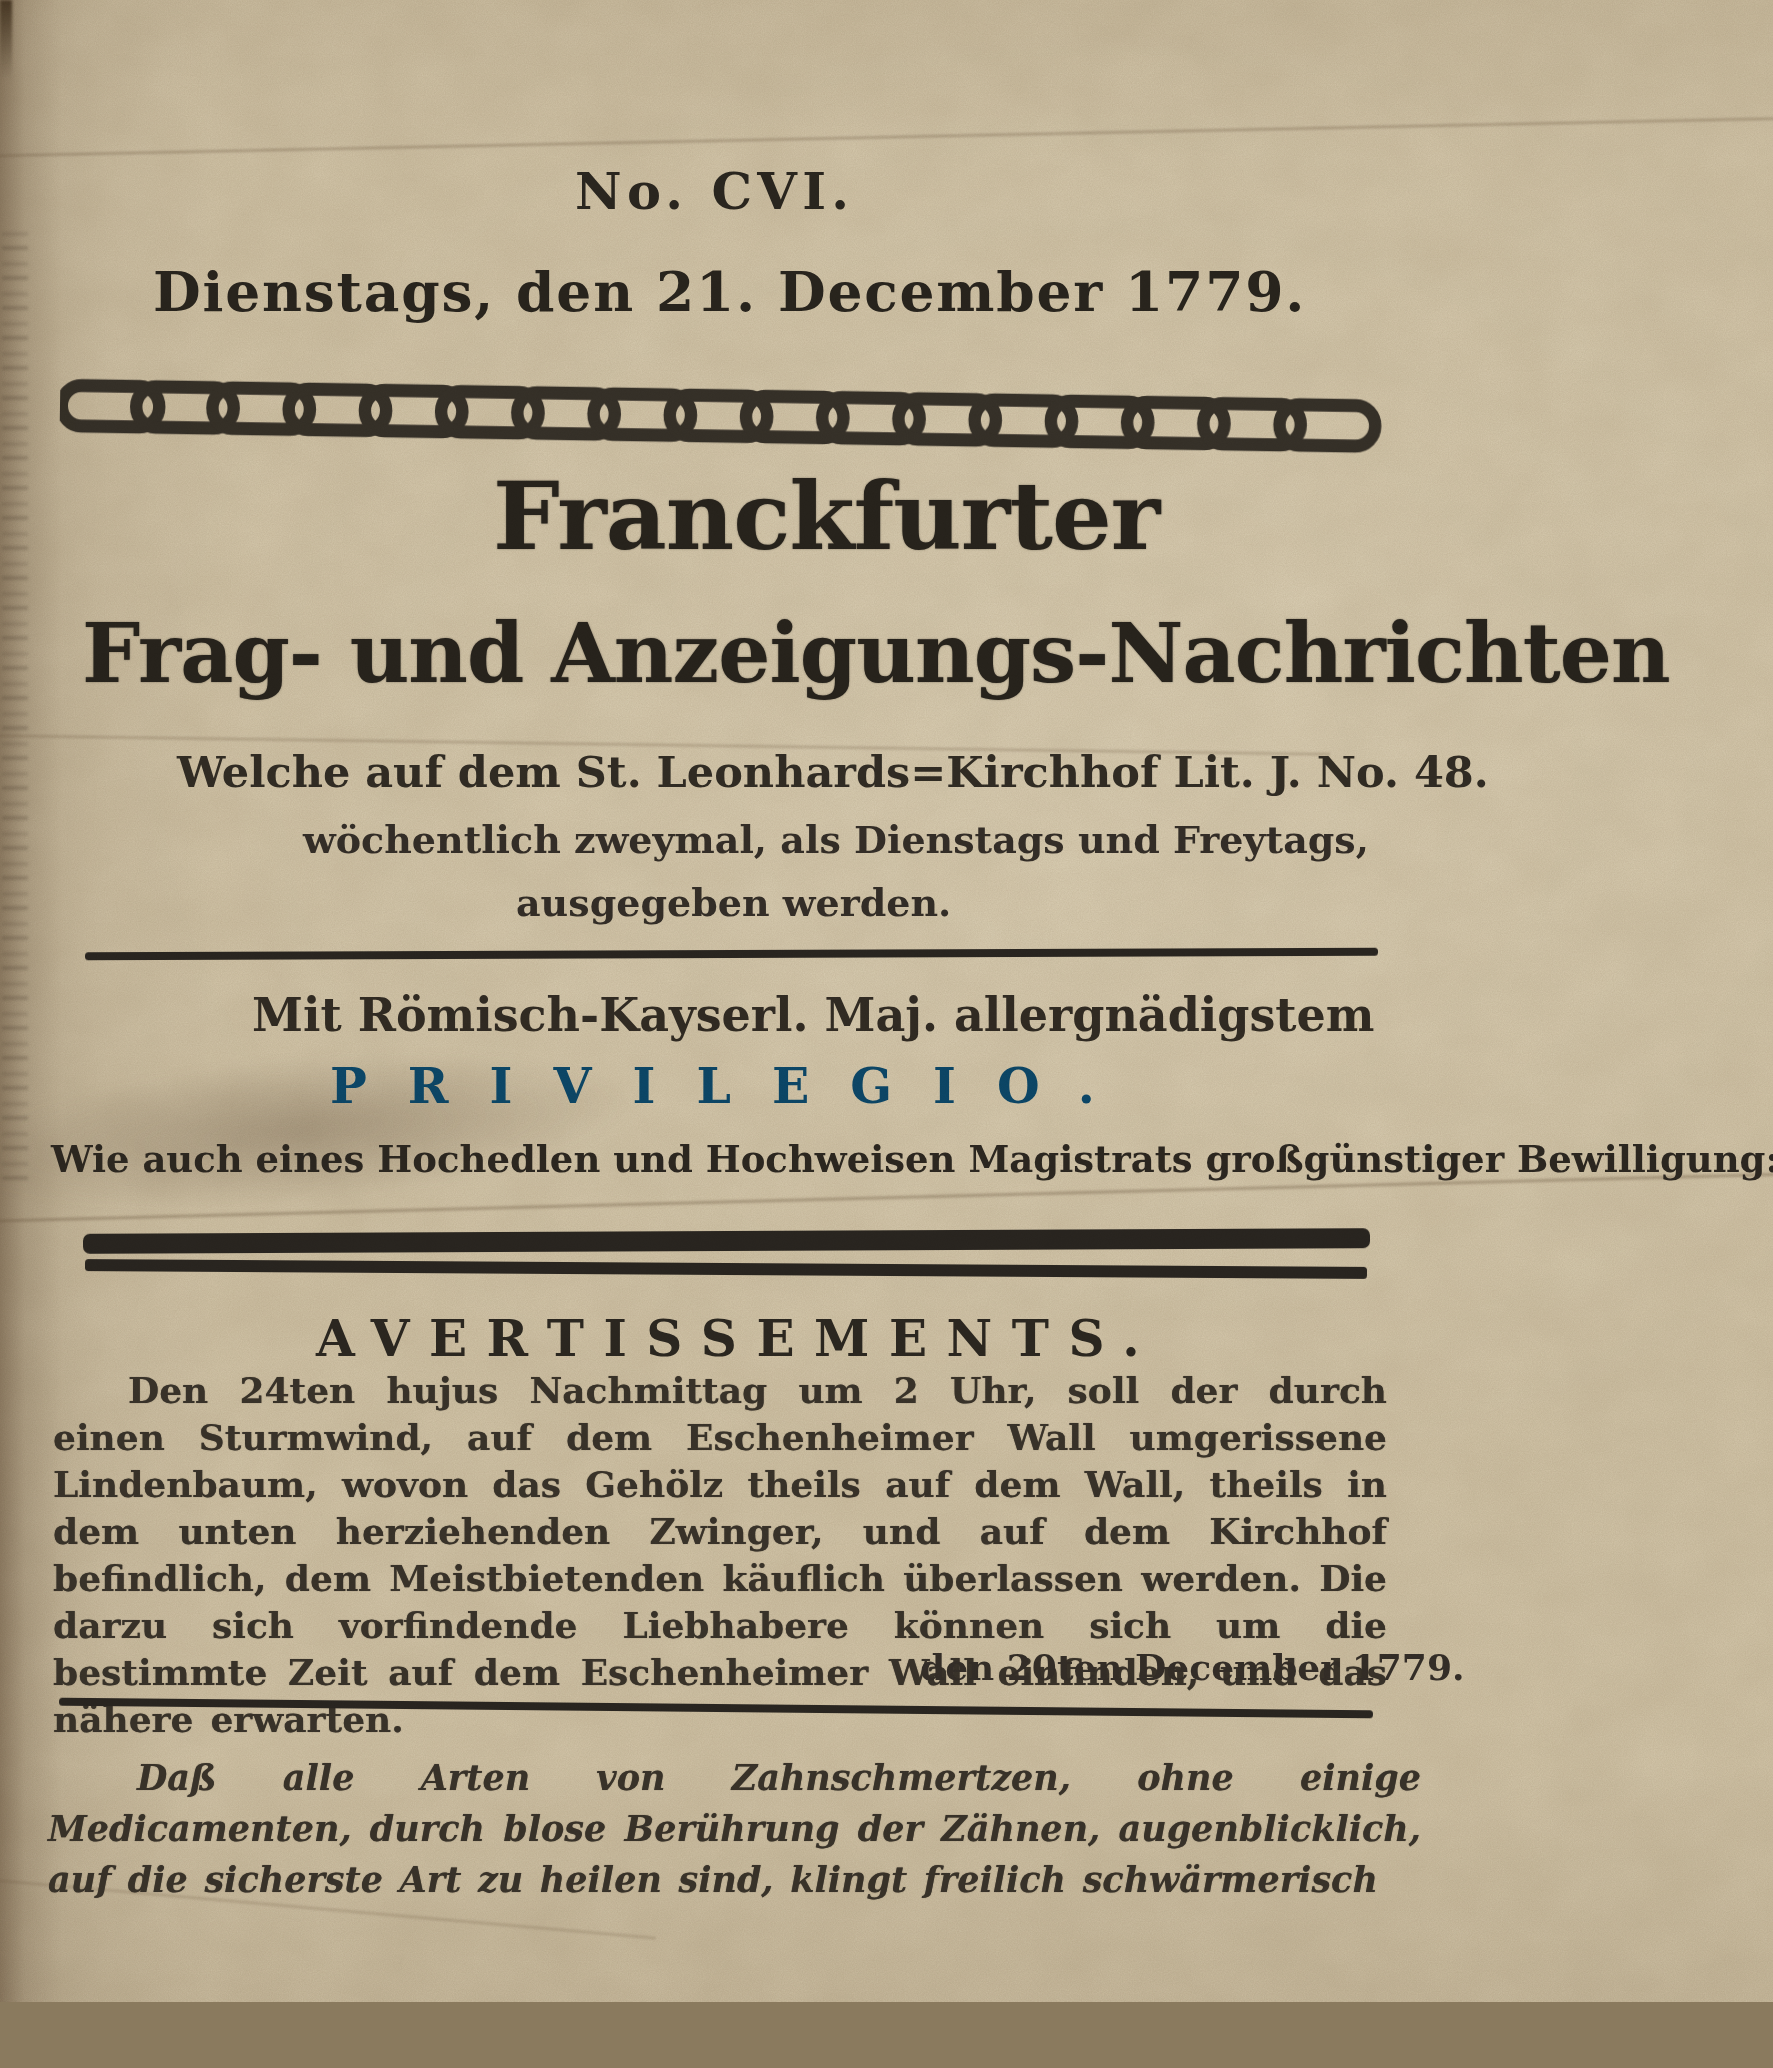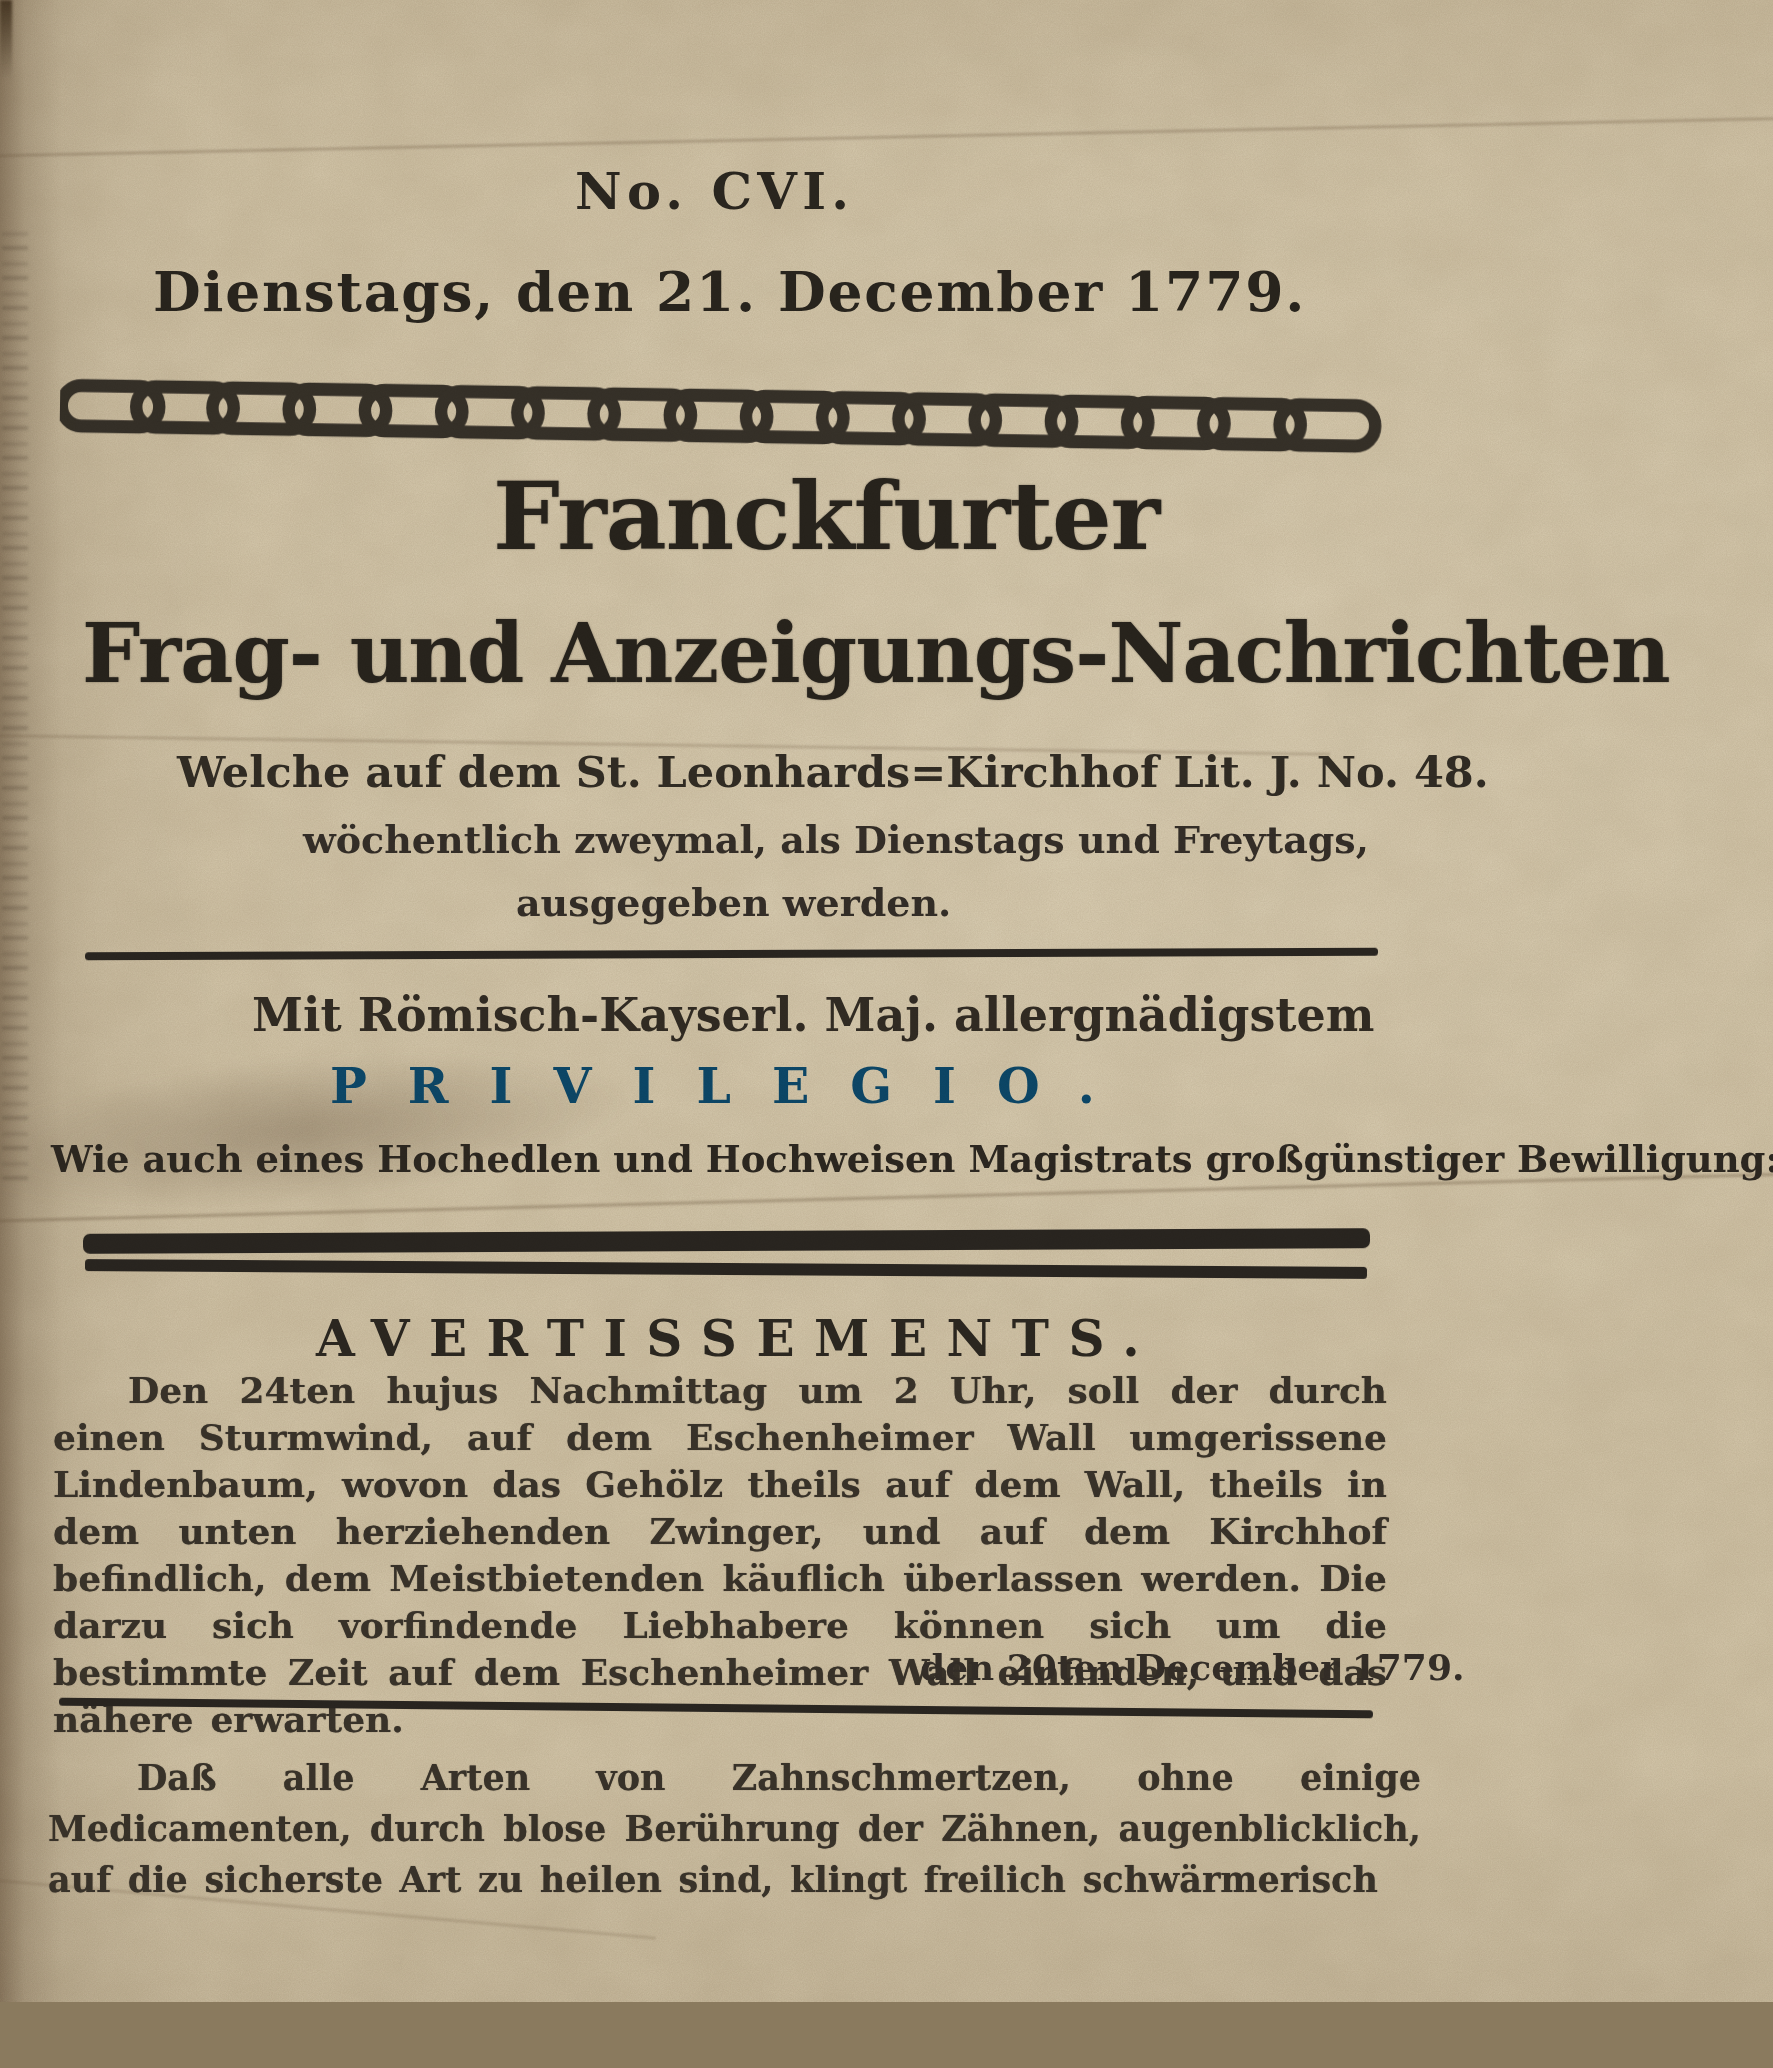--- a/index.html
+++ b/index.html
@@ -70,21 +70,21 @@
   .priv3{left:51px;top:1137px;font-size:37px;font-weight:700;color:#2e2922;}
   .rule2a{left:83px;top:1231px;width:1287px;height:19.5px;transform:rotate(-0.25deg);border-radius:7px;}
   .rule2b{left:85px;top:1263px;width:1282px;height:11.5px;transform:rotate(0.35deg);}
   .avert{left:316px;top:1309px;font-size:50px;font-weight:700;letter-spacing:19.5px;color:#2d2922;}
   .para{position:absolute;z-index:5;white-space:normal;text-align:justify;font-weight:700;
     color:#3b352c;text-shadow:0 0 0.9px rgba(55,48,38,0.7);word-spacing:4.4px;}
   .para1{left:53px;top:1367px;width:1334px;font-size:36px;line-height:47px;text-indent:75px;}
   .sig{left:899px;top:1592px;font-size:41px;font-weight:700;color:#332d25;letter-spacing:0.9px;}
   .sigdate{left:920px;top:1646px;font-size:36px;font-weight:700;color:#36302a;}
   .rule3{left:59px;top:1704px;width:1314px;height:8px;transform:rotate(0.55deg);}
-  .para2{left:48px;top:1752px;width:1373px;font-size:35px;line-height:51px;text-indent:89px;}
+  .para2{left:48px;top:1752px;width:1373px;font-size:35px;line-height:51px;text-indent:89px;font-style:italic;}
 </style>
 </head>
 <body>
 
 <div class="page">
 
   <div class="vignette"></div>
   <div class="binding"></div>
   <div class="binding-dark-top"></div>
   <div class="bleed-marks"></div>

